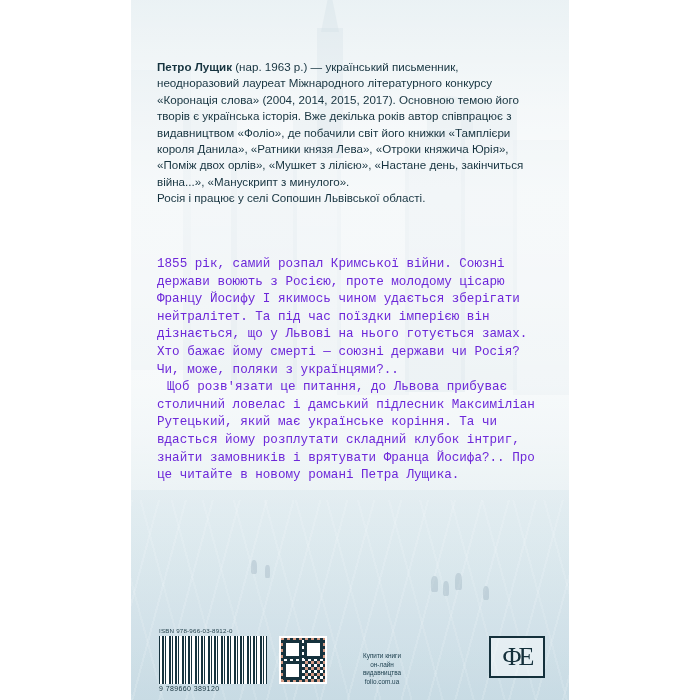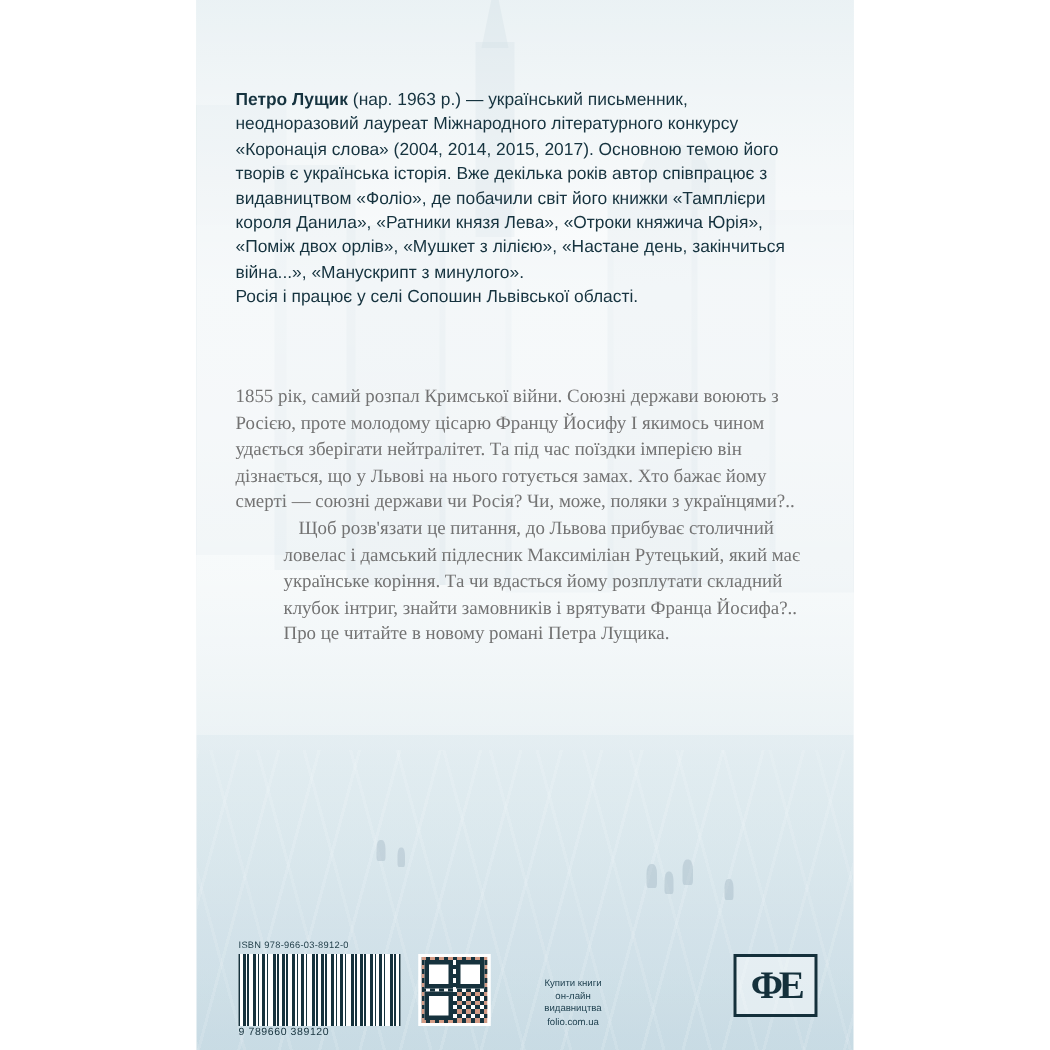--- a/index.html
+++ b/index.html
@@ -109,28 +109,28 @@
     font-size: 11.6px;
     line-height: 16.4px;
     color: #16333f;
     text-align: left;
   }
   #bio p { margin: 0; }
   #bio b { font-weight: bold; }
 
   #annotation {
     top: 256px;
-    font-family: Liberation Serif, serif;
+    font-family: Liberation Mono, monospace;
     font-size: 12.6px;
     line-height: 17.6px;
-    color: #737373;
+    color: #6d28d9;
     text-align: left;
   }
   #annotation p { margin: 0; }
-  #annotation p + p { text-indent: 10px; margin-left: 32px; }
+  #annotation p + p { text-indent: 10px; }
 
   
   .bottom {
     position: absolute;
     left: 0; right: 0;
     bottom: 0;
     height: 96px;
   }
   .barcode-box {
     position: absolute;
@@ -215,21 +215,21 @@
     border: 2px solid #14303b;
     box-sizing: border-box;
     display: flex;
     align-items: center;
     justify-content: center;
     background: rgba(255,255,255,0.45);
   }
   .publisher-logo span {
     font-family: "Liberation Serif", serif;
     font-size: 26px;
-    font-weight: bold;
+    font-weight: normal;
     color: #14303b;
     letter-spacing: -3px;
   }
 
   
   .page-edge {
     position: absolute;
     top: 0; bottom: 0;
     width: 131px;
     background: #ffffff;

